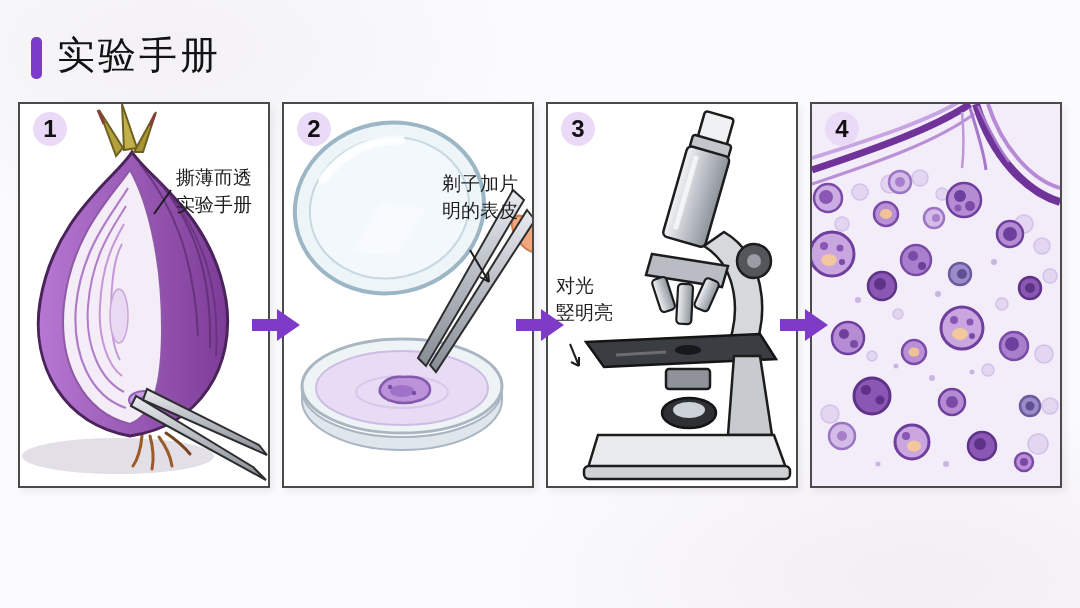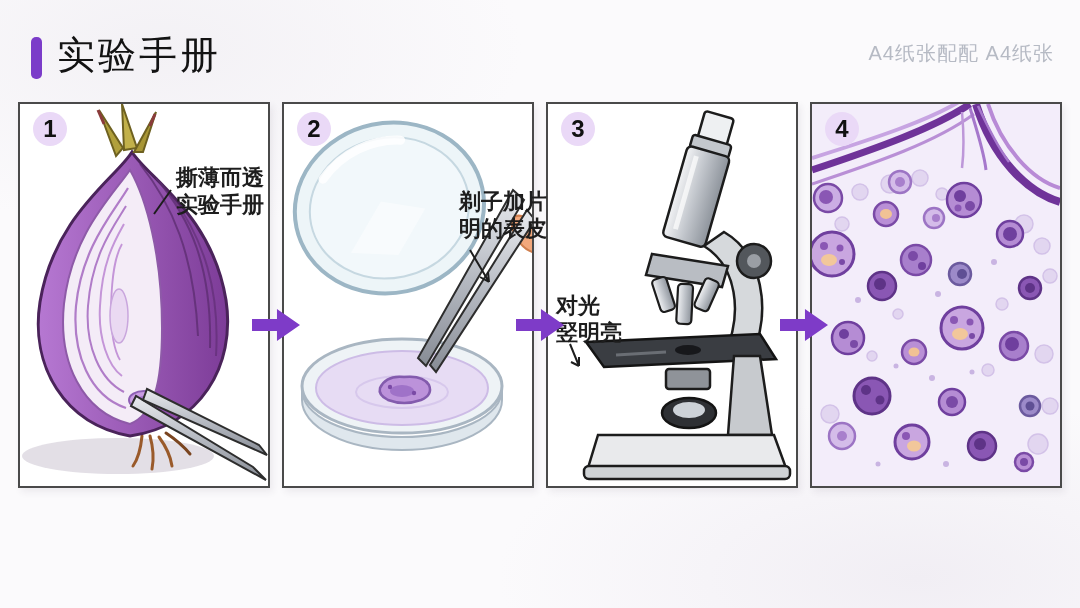--- a/index.html
+++ b/index.html
@@ -25,36 +25,35 @@
   
   .panel{ position:absolute; top:102px; width:252px; height:386px; background:#ffffff;
     border:2px solid #4a4a4a; box-shadow:3px 4px 7px rgba(60,50,80,.08); }
   #panel1{ left:18px; } #panel2{ left:282px; } #panel3{ left:546px; } #panel4{ left:810px; }
   .panel svg.illus{ position:absolute; left:0; top:0; width:248px; height:382px; }
 
   .badge{ position:absolute; left:13px; top:8px; width:34px; height:34px; border-radius:50%;
     background:#ead9f7; color:#111; font-size:24px; font-weight:700;
     display:flex; align-items:center; justify-content:center; z-index:5; }
 
-  .annotation{ position:absolute; z-index:4; font-size:22px; font-weight:700; color:#1d1d1d;
+  .annotation{ position:absolute; z-index:4; font-size:19px; font-weight:400; color:#1d1d1d;
     line-height:27px; white-space:nowrap; }
 
   
   .flow-arrow{ position:absolute; top:309px; width:48px; height:32px; background:#7e3bc8;
     clip-path:polygon(0 31%,52% 31%,52% 0,100% 50%,52% 100%,52% 69%,0 69%); z-index:6; }
   #arrow1{ left:252px; } #arrow2{ left:516px; } #arrow3{ left:780px; }
 </style>
 </head>
 <body>
 
 <div class="stage">
 
   <div class="accent-bar"></div>
   <div class="title">实验手册</div>
-  <div class="watermark">A4纸张配配 A4纸张</div>
 
   <div class="panel" id="panel1">
     <div class="badge">1</div>
     <div class="annotation" style="left:156px; top:60px;">
       <div>撕薄而透</div>
       <div>实验手册</div>
     </div>
     <svg class="illus" viewBox="0 0 248 382">
       <defs>
         <linearGradient id="onionSkin" x1="0" y1="0" x2="1" y2="0">
@@ -101,21 +100,21 @@
         <polygon points="246,376 233,363 116,292 111,302" fill="url(#metal1)" stroke="#2d2d2d" stroke-width="2"></polygon>
         <polygon points="247,351 239,341 127,285 123,296" fill="url(#metal1)" stroke="#2d2d2d" stroke-width="2"></polygon>
       </g>
       <path d="M134 110 L151 86" stroke="#1d1d1d" stroke-width="2"></path>
     </svg>
 
   </div>
 
   <div class="panel" id="panel2">
     <div class="badge">2</div>
-    <div class="annotation" style="left:158px; top:84px;margin-left:17px;">
+    <div class="annotation" style="left:158px; top:66px;">
       <div>剃子加片</div>
       <div>明的表皮</div>
     </div>
     <svg class="illus" viewBox="0 0 248 382">
       <defs>
         <linearGradient id="metal2" x1="0" y1="0" x2="0" y2="1">
           <stop offset="0" stop-color="#e9ebef"></stop>
             <stop offset="0.5" stop-color="#b6bac2"></stop>
             <stop offset="1" stop-color="#878c95"></stop>
         </linearGradient>
@@ -141,21 +140,21 @@
         <polygon points="229,86 240,96 142,262 134,254" fill="url(#metal2)" stroke="#2d2d2d" stroke-width="2"></polygon>
         <polygon points="243,106 251,116 152,268 146,261" fill="url(#metal2)" stroke="#2d2d2d" stroke-width="2"></polygon>
       </g>
       <path d="M186 146 L205 178 M205 178 l-9 -5 M205 178 l-1 -10" stroke="#1d1d1d" stroke-width="2" fill="none"></path>
     </svg>
 
   </div>
 
   <div class="panel" id="panel3">
     <div class="badge">3</div>
-    <div class="annotation" style="left:8px; top:188px;">
+    <div class="annotation" style="left:8px; top:168px;">
       <div>对光</div>
       <div>竪明亮</div>
     </div>
     <svg class="illus" viewBox="0 0 248 382">
       <defs>
         <linearGradient id="metal3" x1="0" y1="0" x2="1" y2="0">
           <stop offset="0" stop-color="#f2f3f5"></stop>
             <stop offset="0.45" stop-color="#c3c7cd"></stop>
             <stop offset="1" stop-color="#8d939b"></stop>
         </linearGradient>

